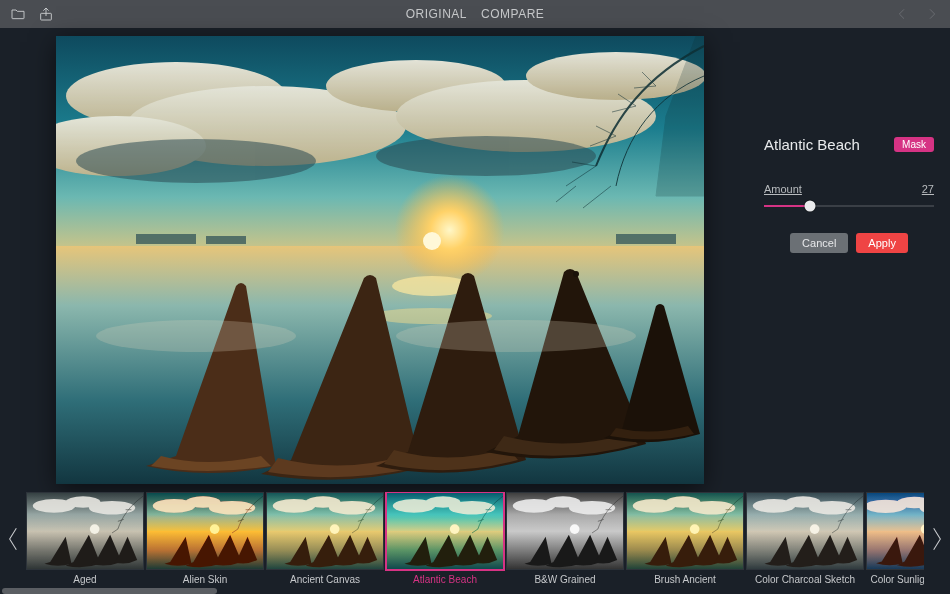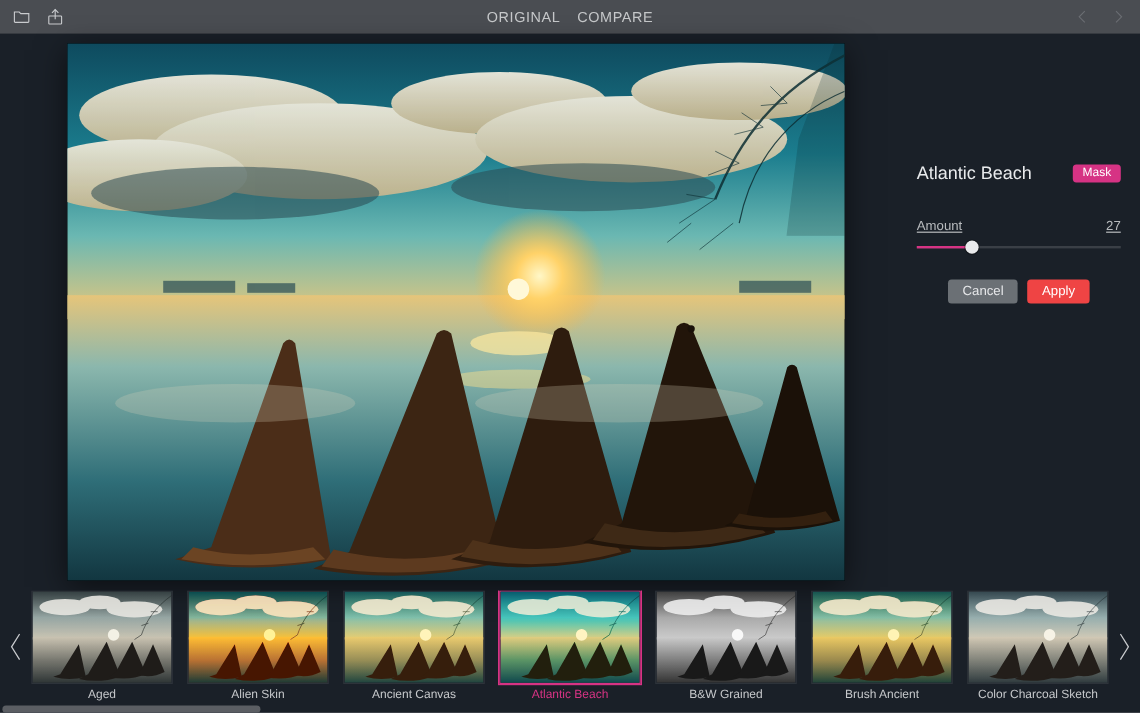--- a/index.html
+++ b/index.html
@@ -134,21 +134,21 @@
   .strip-nav {
     width: 26px; height: 90px;
     display: flex; align-items: center; justify-content: center;
     cursor: pointer;
     flex: 0 0 26px;
   }
   .strip-nav svg { width: 16px; height: 28px; stroke: #c8cacd; fill: none; stroke-width: 1.6; }
   .strip-scroll {
     flex: 1;
     display: flex;
-    gap: 12px;
+    gap: 2px;
     overflow: hidden;
   }
   .thumb-card {
     width: 118px;
     flex: 0 0 118px;
     display: flex; flex-direction: column;
     cursor: pointer;
   }
   .thumb-card:last-child { width: 100px; flex: 0 0 100px; }
   .thumb-img {

